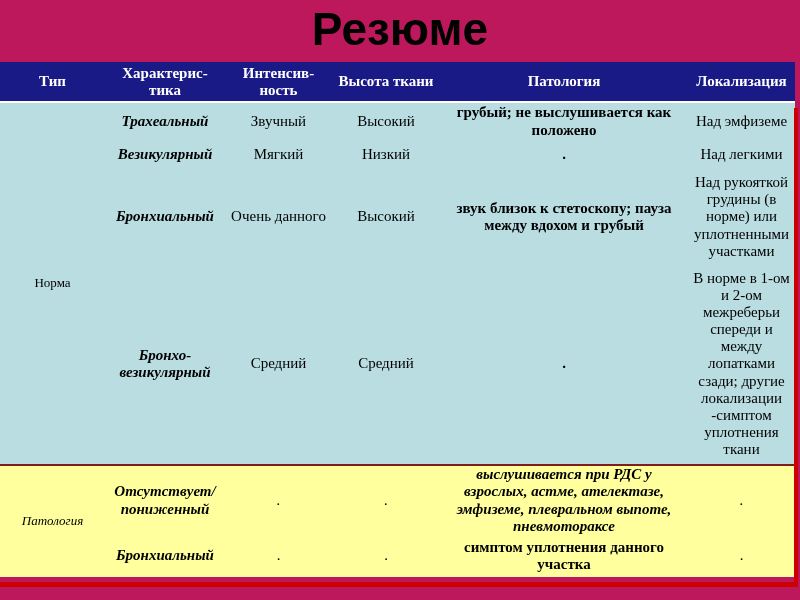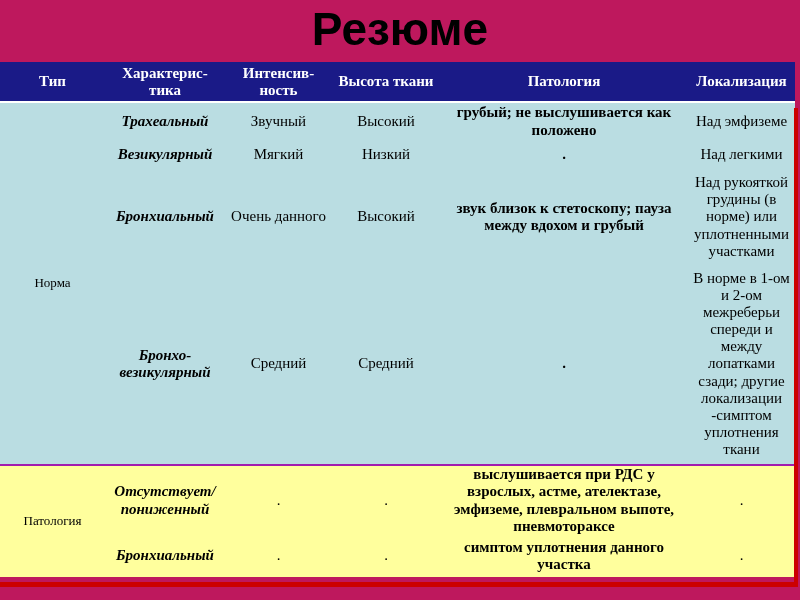--- a/index.html
+++ b/index.html
@@ -20,21 +20,21 @@
     background:#1a1a87;color:#ffffff;font-weight:bold;font-size:15px;
     line-height:1.12;text-align:center;vertical-align:middle;
     padding:0 3px;border-bottom:2px solid #ffffff;
   }
   td{
     text-align:center;vertical-align:middle;font-size:15px;
     line-height:1.14;padding:0 4px;
   }
   tr.norm-row > td{background:#badde2;}
   tr.path-row > td{background:#ffff9d;}
-  tr.path-first > td{border-top:2px solid #a21caf;}
+  tr.path-first > td{border-top:2px solid #7f1d1d;font-style:italic;}
   td.cell-characteristic{font-style:italic;font-weight:bold;}
   td.cell-description{font-weight:bold;}
   td.cell-group{font-size:13px;}
   .h46{height:40px}.h38{height:38px}.h30{height:30px}
   .h94{height:94px}.h201{height:201px}.h70{height:70px}.h42{height:42px}
   .red-accent-right{
     position:absolute;left:794px;top:108px;width:4px;height:474px;background:#cc0000;
   }
   .red-accent-bottom{
     position:absolute;left:0px;top:582px;width:798px;height:5px;background:#cc0000;

